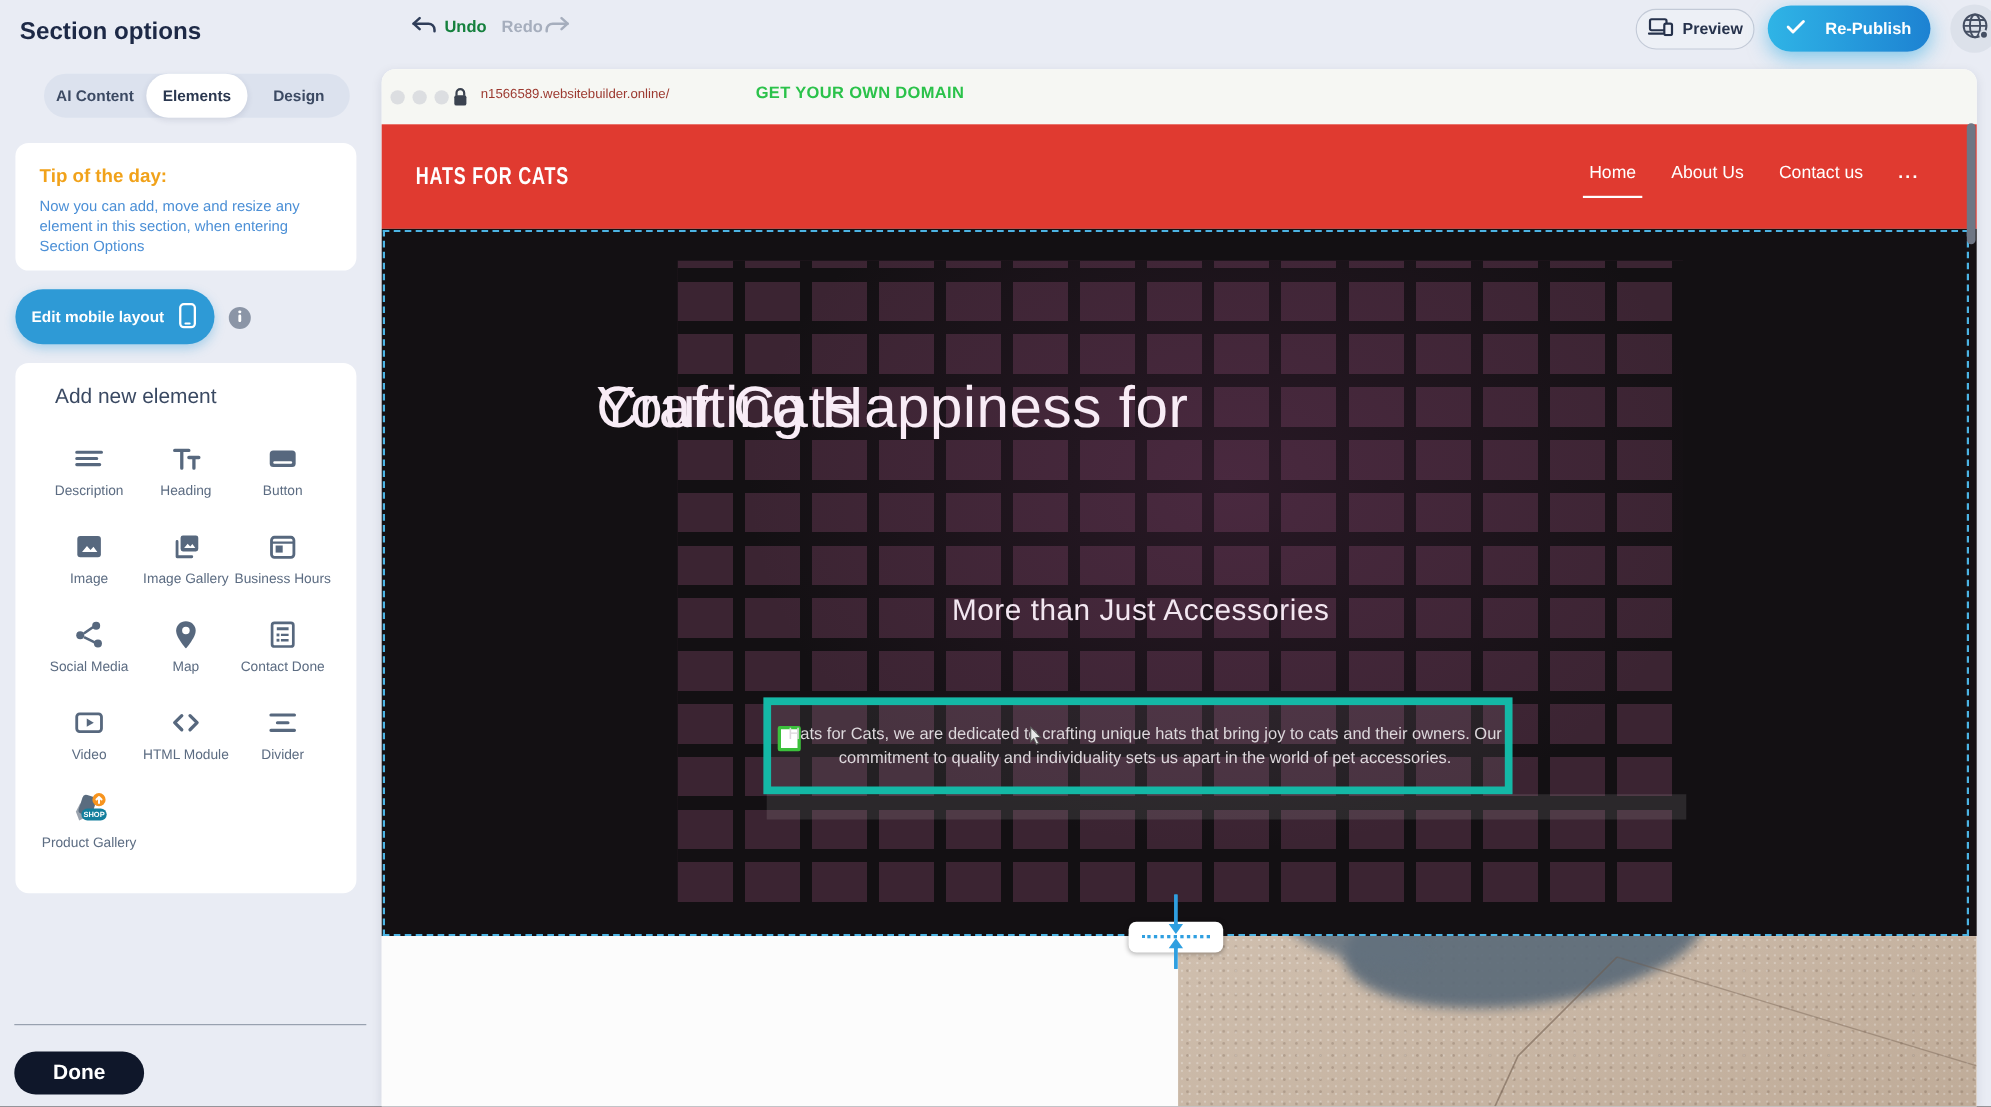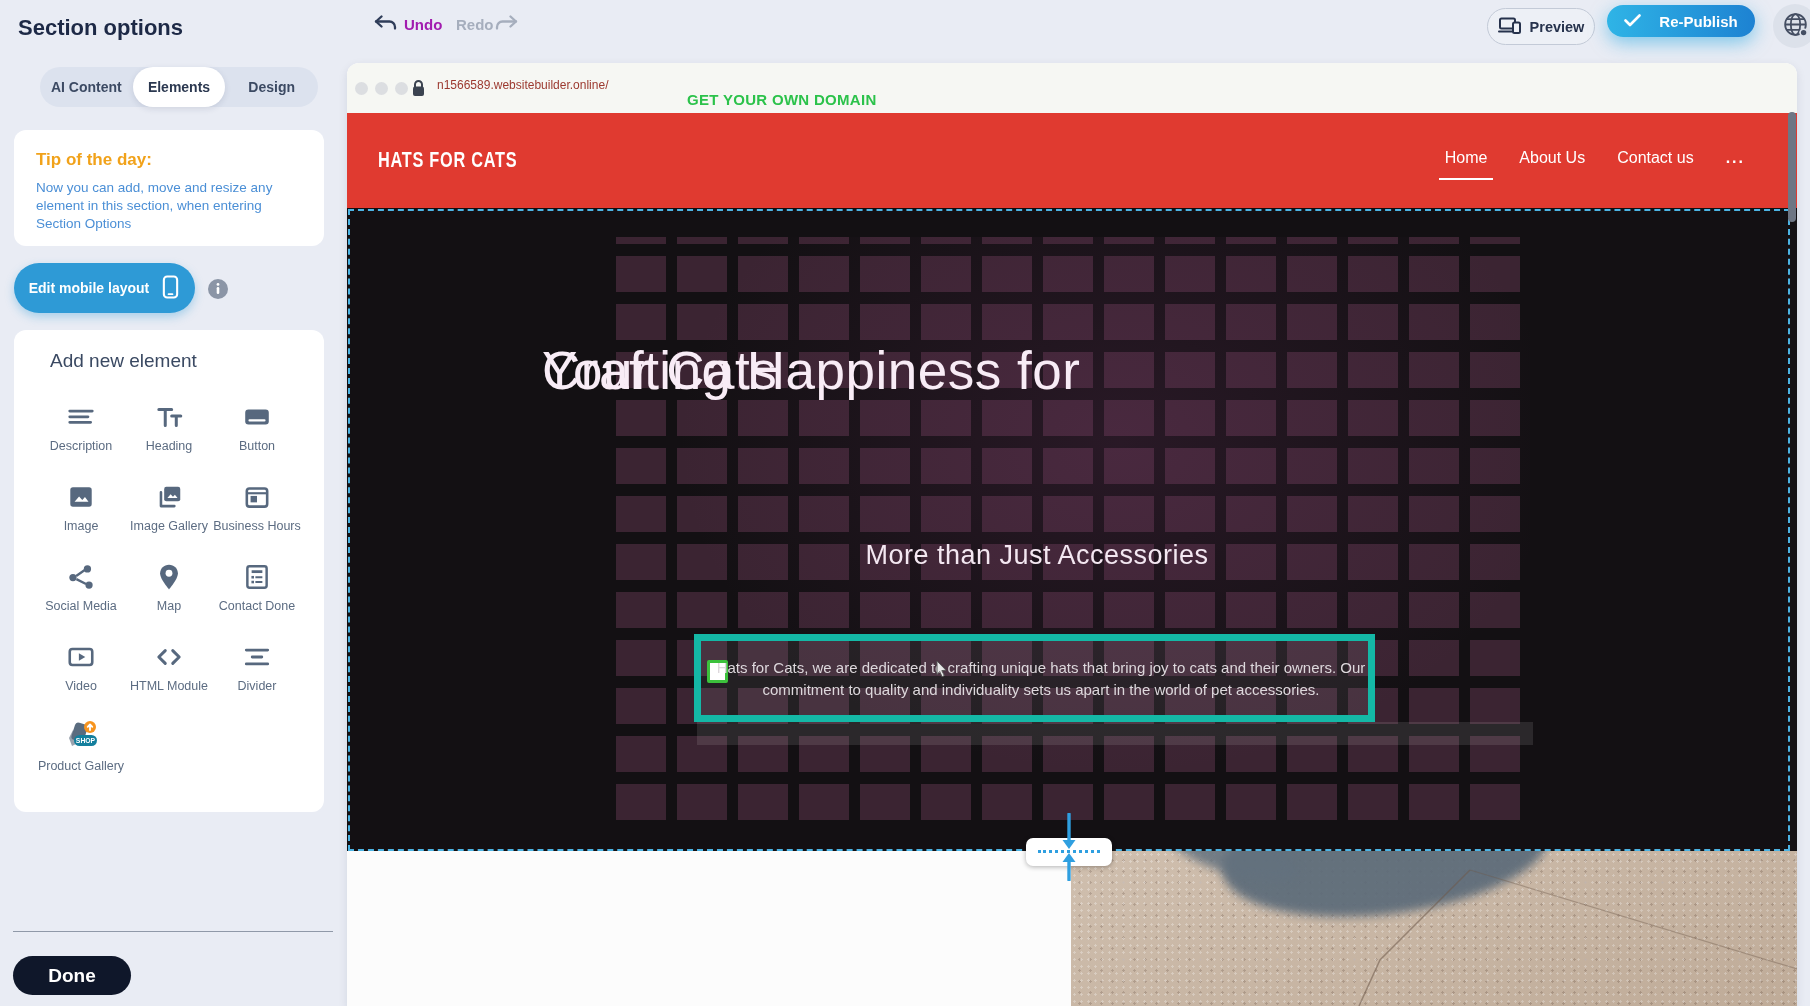--- a/index.html
+++ b/index.html
@@ -3,27 +3,27 @@
 <meta charset="utf-8">
 <style>
   * { margin:0; padding:0; box-sizing:border-box; }
   html,body { width:1810px; height:1006px; overflow:hidden; }
   body { font-family:"Liberation Sans", sans-serif; background:#e9ecf4; position:relative; }
   .abs { position:absolute; }
 
   
   .app-title { left:18px; top:15px; font-size:22px; font-weight:700; color:#1d2946; }
   .undo-btn { left:373px; top:15px; display:flex; align-items:center; gap:7px;
-              font-size:15px; font-weight:700; color:#a21caf; cursor:pointer; }
+              font-size:15px; font-weight:700; color:#15803d; cursor:pointer; }
   .redo-btn { left:456px; top:15px; display:flex; align-items:center; gap:1px;
               font-size:15px; font-weight:700; color:#a6aebd; cursor:pointer; }
   .preview-btn { left:1487px; top:8px; width:108px; height:37px; border:1.5px solid #c3cad7;
               border-radius:19px; display:flex; align-items:center; justify-content:center; gap:8px;
               font-size:14.5px; font-weight:700; color:#26324c; background:#edf0f6; cursor:pointer; }
-  .republish-btn { left:1607px; top:5px; width:148px; height:32px; border-radius:21px;
+  .republish-btn { left:1607px; top:5px; width:148px; height:42px; border-radius:21px;
               background:linear-gradient(90deg,#2fb4e6,#1d82d2);
               box-shadow:0 6px 18px rgba(41,170,226,.55);
               display:flex; align-items:center; justify-content:center; gap:18px;
               font-size:15px; font-weight:700; color:#fff; cursor:pointer; }
   .globe-btn { left:1773px; top:4px; width:44px; height:44px; border-radius:50%;
               background:#dce1ea; display:flex; align-items:center; justify-content:center; cursor:pointer; }
 
   
   .tabbar { left:40px; top:67px; width:278px; height:40px; background:#dce2ee; border-radius:20px;
             display:flex; align-items:center; }
@@ -56,21 +56,21 @@
             font-size:19px; font-weight:700; color:#fff; cursor:pointer; }
 
   
   .browser { left:347px; top:63px; width:1450px; height:943px; background:#fff;
              border-radius:12px 12px 0 0; box-shadow:0 3px 10px rgba(20,30,60,.10); }
   .browser * { position:absolute; }
   .chrome { left:0; top:0; width:1450px; height:50px; background:#f6f7f3; border-radius:12px 12px 0 0; }
   .dot { width:13px; height:13px; border-radius:50%; background:#dcdee1; top:19px; }
   .lock-icon { left:64px; top:16px; }
   .url-text { left:90px; top:15px; font-size:12px; color:#9c392f; position:absolute; }
-  .domain-cta { left:340px; top:28px; font-size:15px; font-weight:700; color:#2bc24a; letter-spacing:.3px; cursor:pointer; }
+  .domain-cta { left:340px; top:13px; font-size:15px; font-weight:700; color:#2bc24a; letter-spacing:.3px; cursor:pointer; }
 
   .site-header { left:0; top:50px; width:1450px; height:95px; background:#e03a30; }
   .site-logo { left:31px; top:34px; font-size:22px; font-weight:700; color:#fff; letter-spacing:1px;
                transform:scaleX(.74); transform-origin:left center; white-space:nowrap; }
   .site-nav { right:52px; top:36px; display:flex; gap:32px; position:absolute; }
   .nav-item { position:relative; font-size:16px; color:#fff; cursor:pointer; white-space:nowrap; }
   .nav-item--active::after { content:""; position:absolute; left:-6px; right:-6px; bottom:-13px; height:2.5px; background:#fff; }
   .nav-more { font-weight:700; letter-spacing:2px; }
 
   .hero { left:0; top:145px; width:1450px; height:643px; background:#131013; overflow:hidden; }

